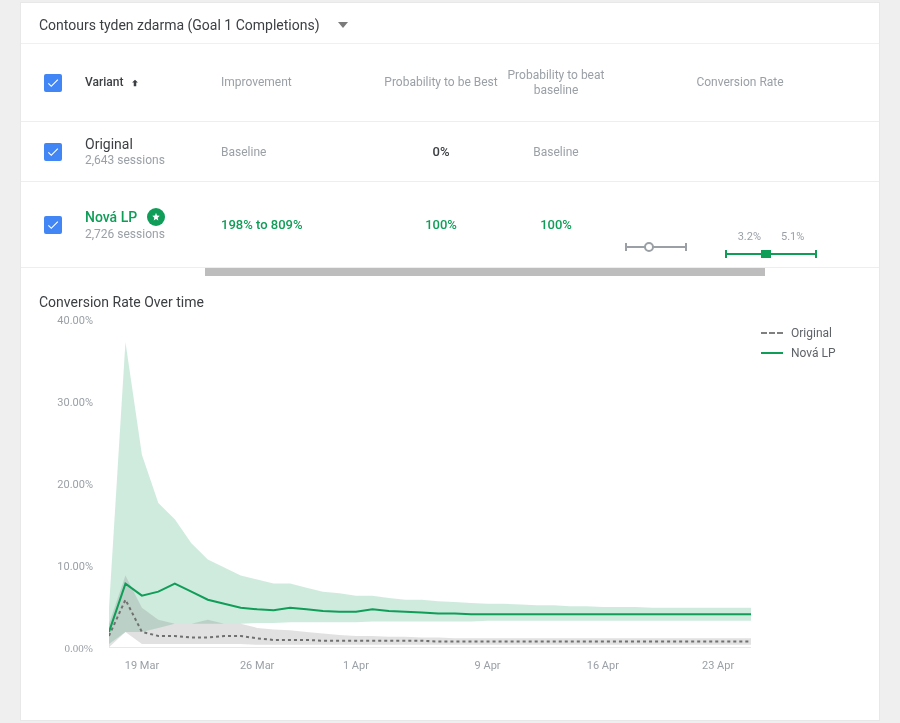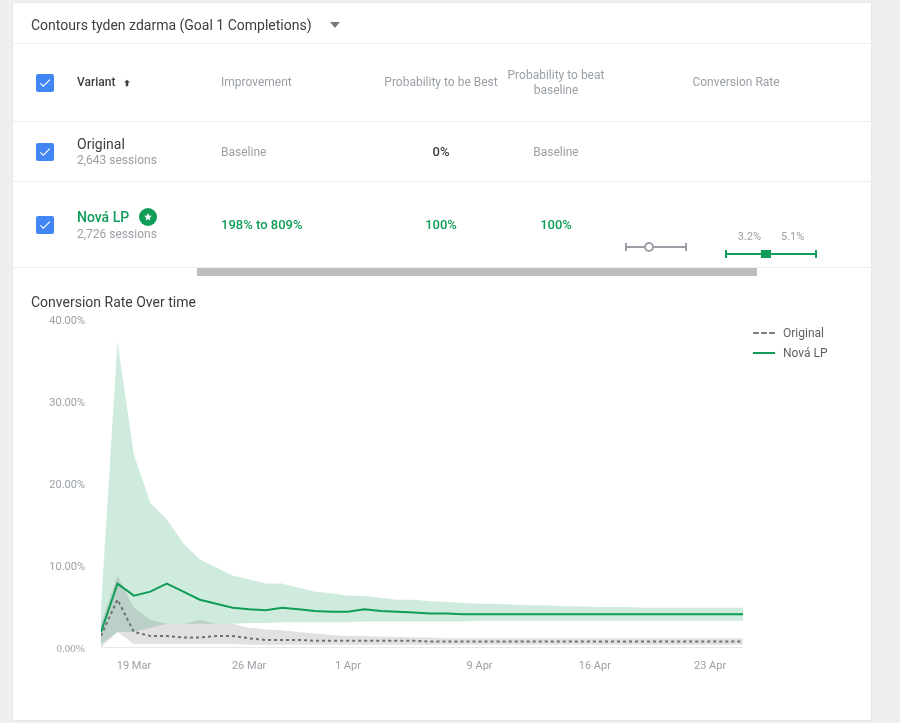--- a/index.html
+++ b/index.html
@@ -1,30 +1,30 @@
 <!DOCTYPE html>
 <html><head>
 <meta charset="utf-8">
 <style>
   html,body{margin:0;padding:0;background:#efefef;font-family:Roboto,Arial,Helvetica,sans-serif;font-size:13px;color:#5f6368;}
   .stage{width:900px;height:723px;margin:0 auto;background:#efefef;position:relative;}
-  .card{position:absolute;left:12px;top:2px;width:860px;height:719px;background:#fff;border:1px solid #e8e8e8;box-sizing:border-box;}
+  .card{position:absolute;left:20px;top:2px;width:860px;height:719px;background:#fff;border:1px solid #e8e8e8;box-sizing:border-box;}
 
   
   .card-header{display:flex;align-items:center;gap:18px;padding:14px 18px 10px;border-bottom:1px solid #f0f0f0;}
   .card-title{color:#3c4043;font-size:14px;}
   .tri-down{width:0;height:0;border-left:5px solid transparent;border-right:5px solid transparent;border-top:6px solid #7b7b7b;display:inline-block;}
 
   
   .table{width:100%;}
   .row{display:flex;align-items:center;border-bottom:1px solid #eeeeee;min-height:60px;box-sizing:border-box;}
   .hdr{color:#9aa0a6;font-size:12px;line-height:15px;}
   .hdr.row{min-height:78px;}
   .c-chk{width:64px;display:flex;justify-content:center;}
-  .c-var{width:130px;padding-right:14px;}
+  .c-var{width:130px;padding-right:6px;}
   .c-imp{width:160px;}
   .c-pbest{width:120px;text-align:center;}
   .c-pbase{width:110px;text-align:center;}
   .c-conv{flex:1;padding-right:10px;}
   .chk{width:18px;height:18px;border-radius:2px;background:#4285f4;display:flex;align-items:center;justify-content:center;cursor:pointer;}
   .chk svg{width:14px;height:14px;display:block;}
   .var-sort{color:#3c4043;font-weight:500;}
   .arrow-up{display:inline-block;margin-left:4px;}
   .arrow-up svg{width:10px;height:10px;vertical-align:middle;}
   .muted{color:#9aa0a6;font-size:12px;line-height:16px;}

